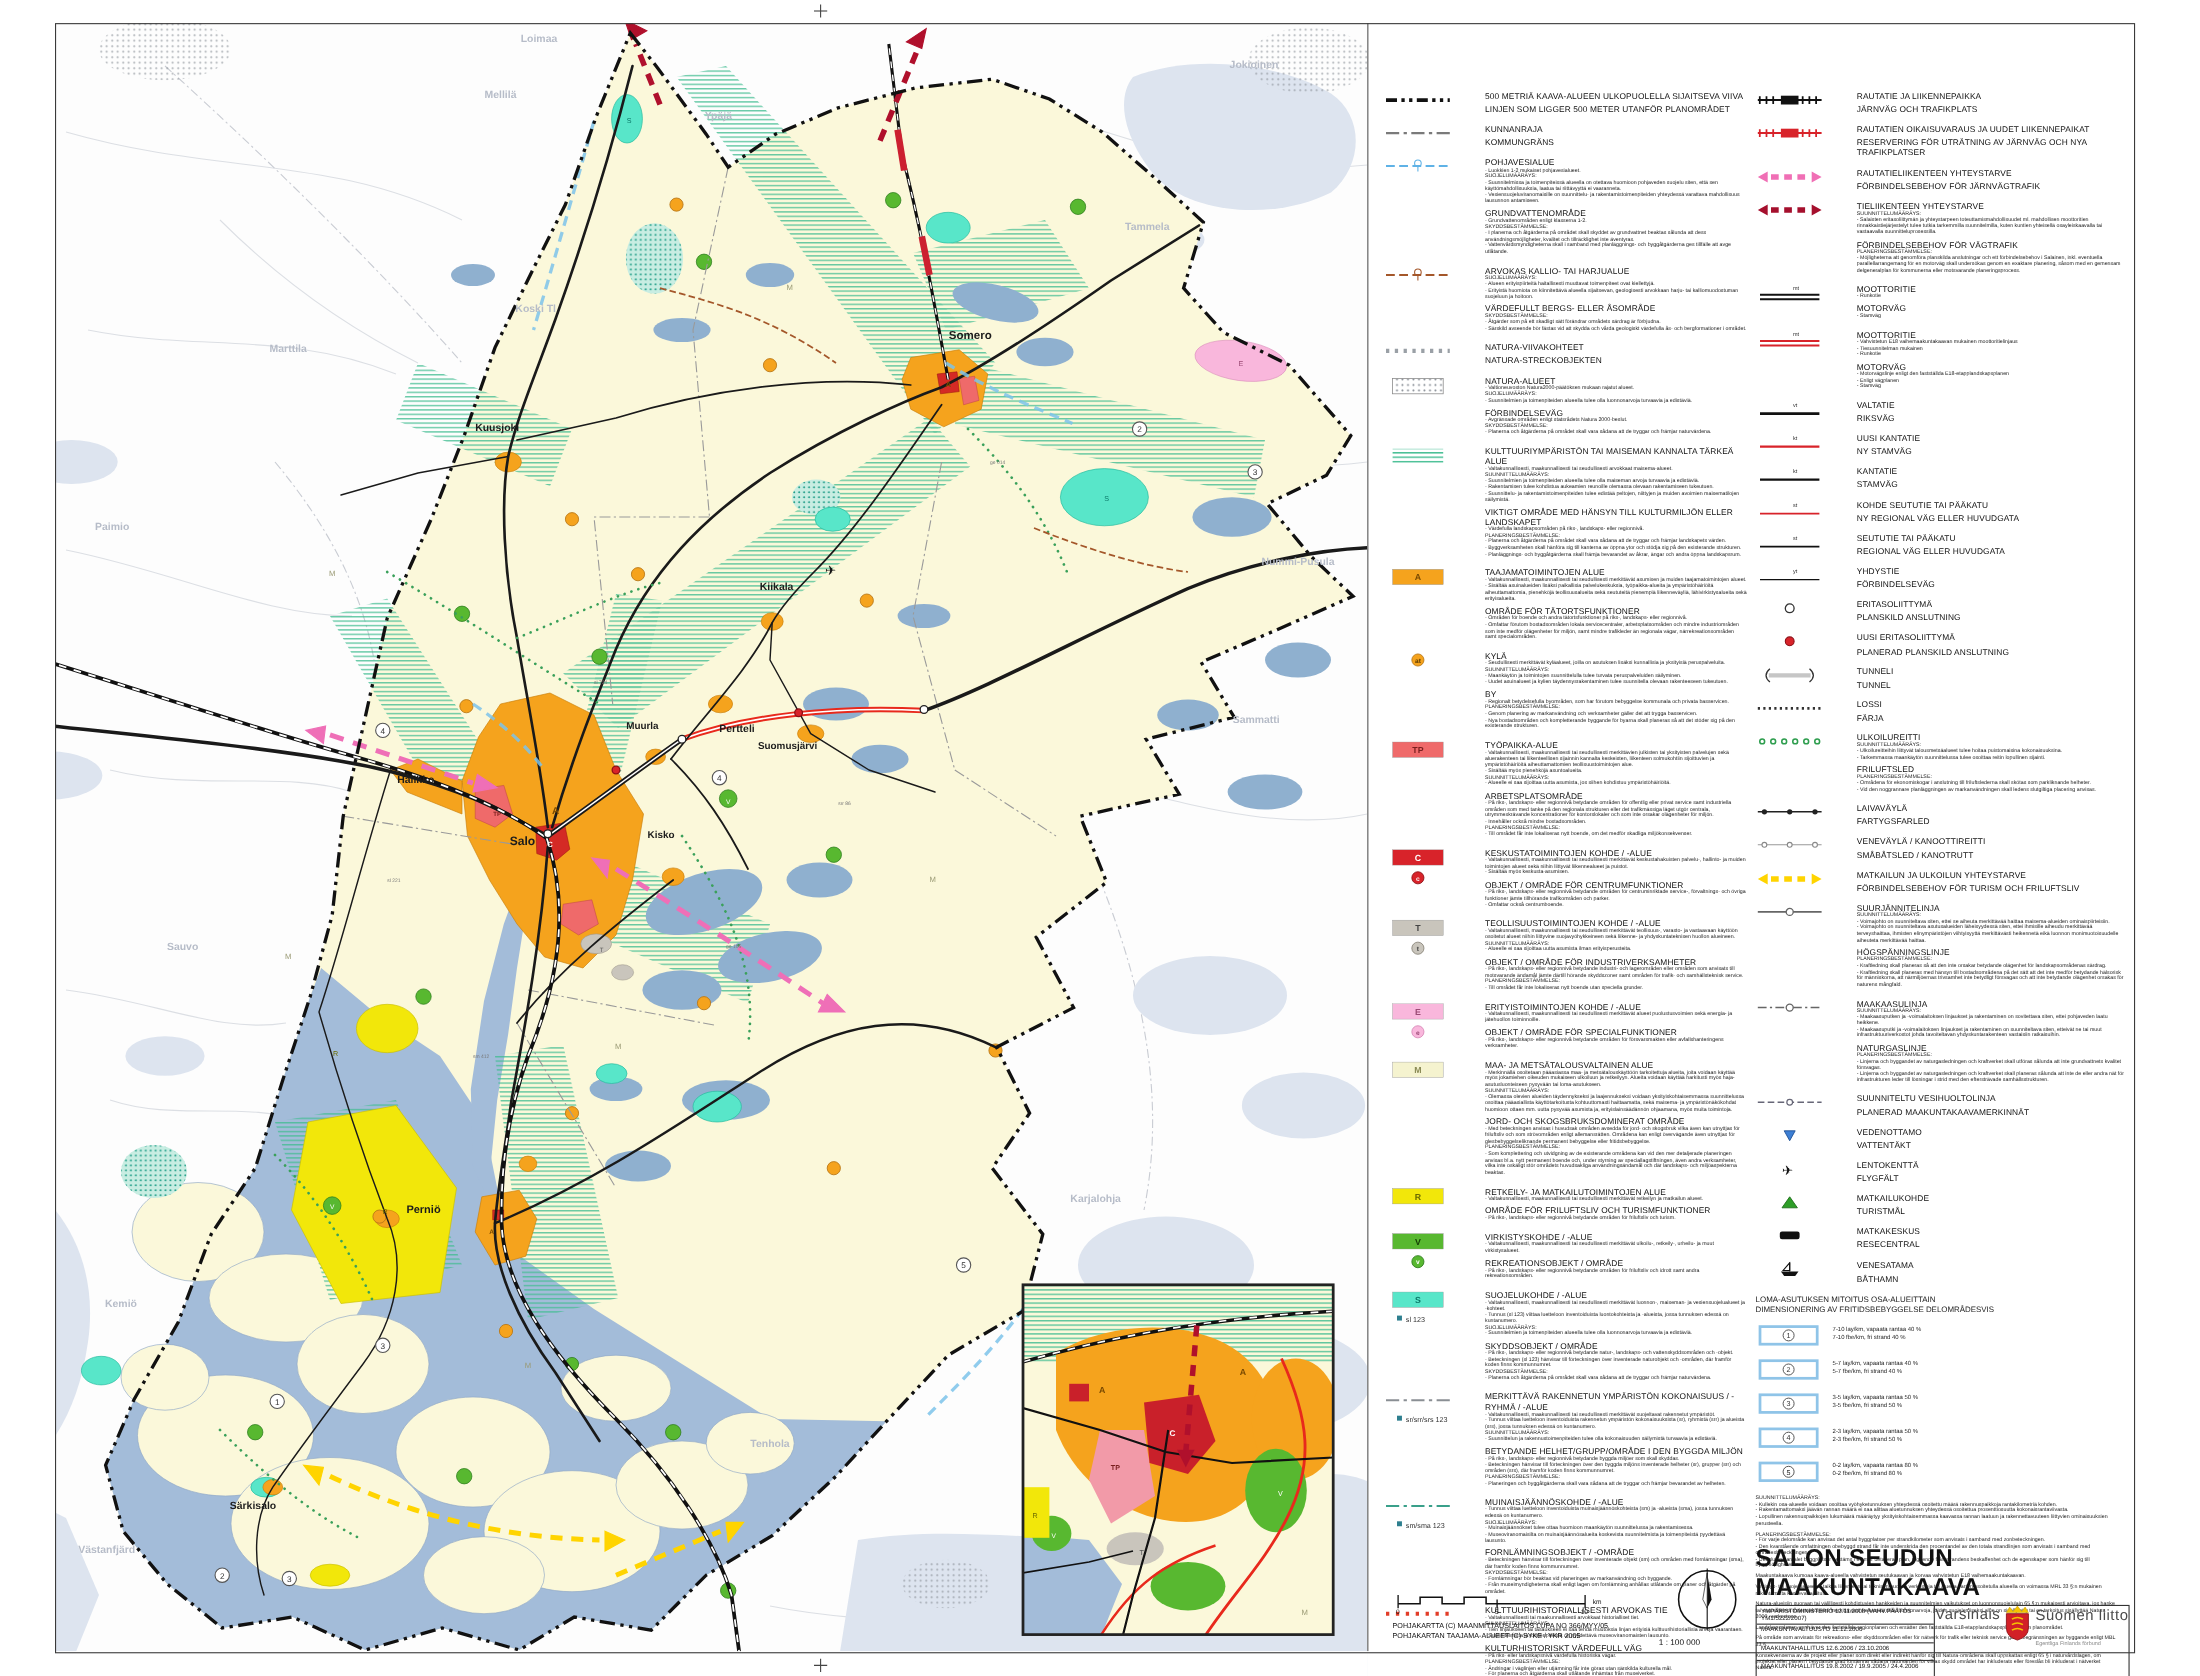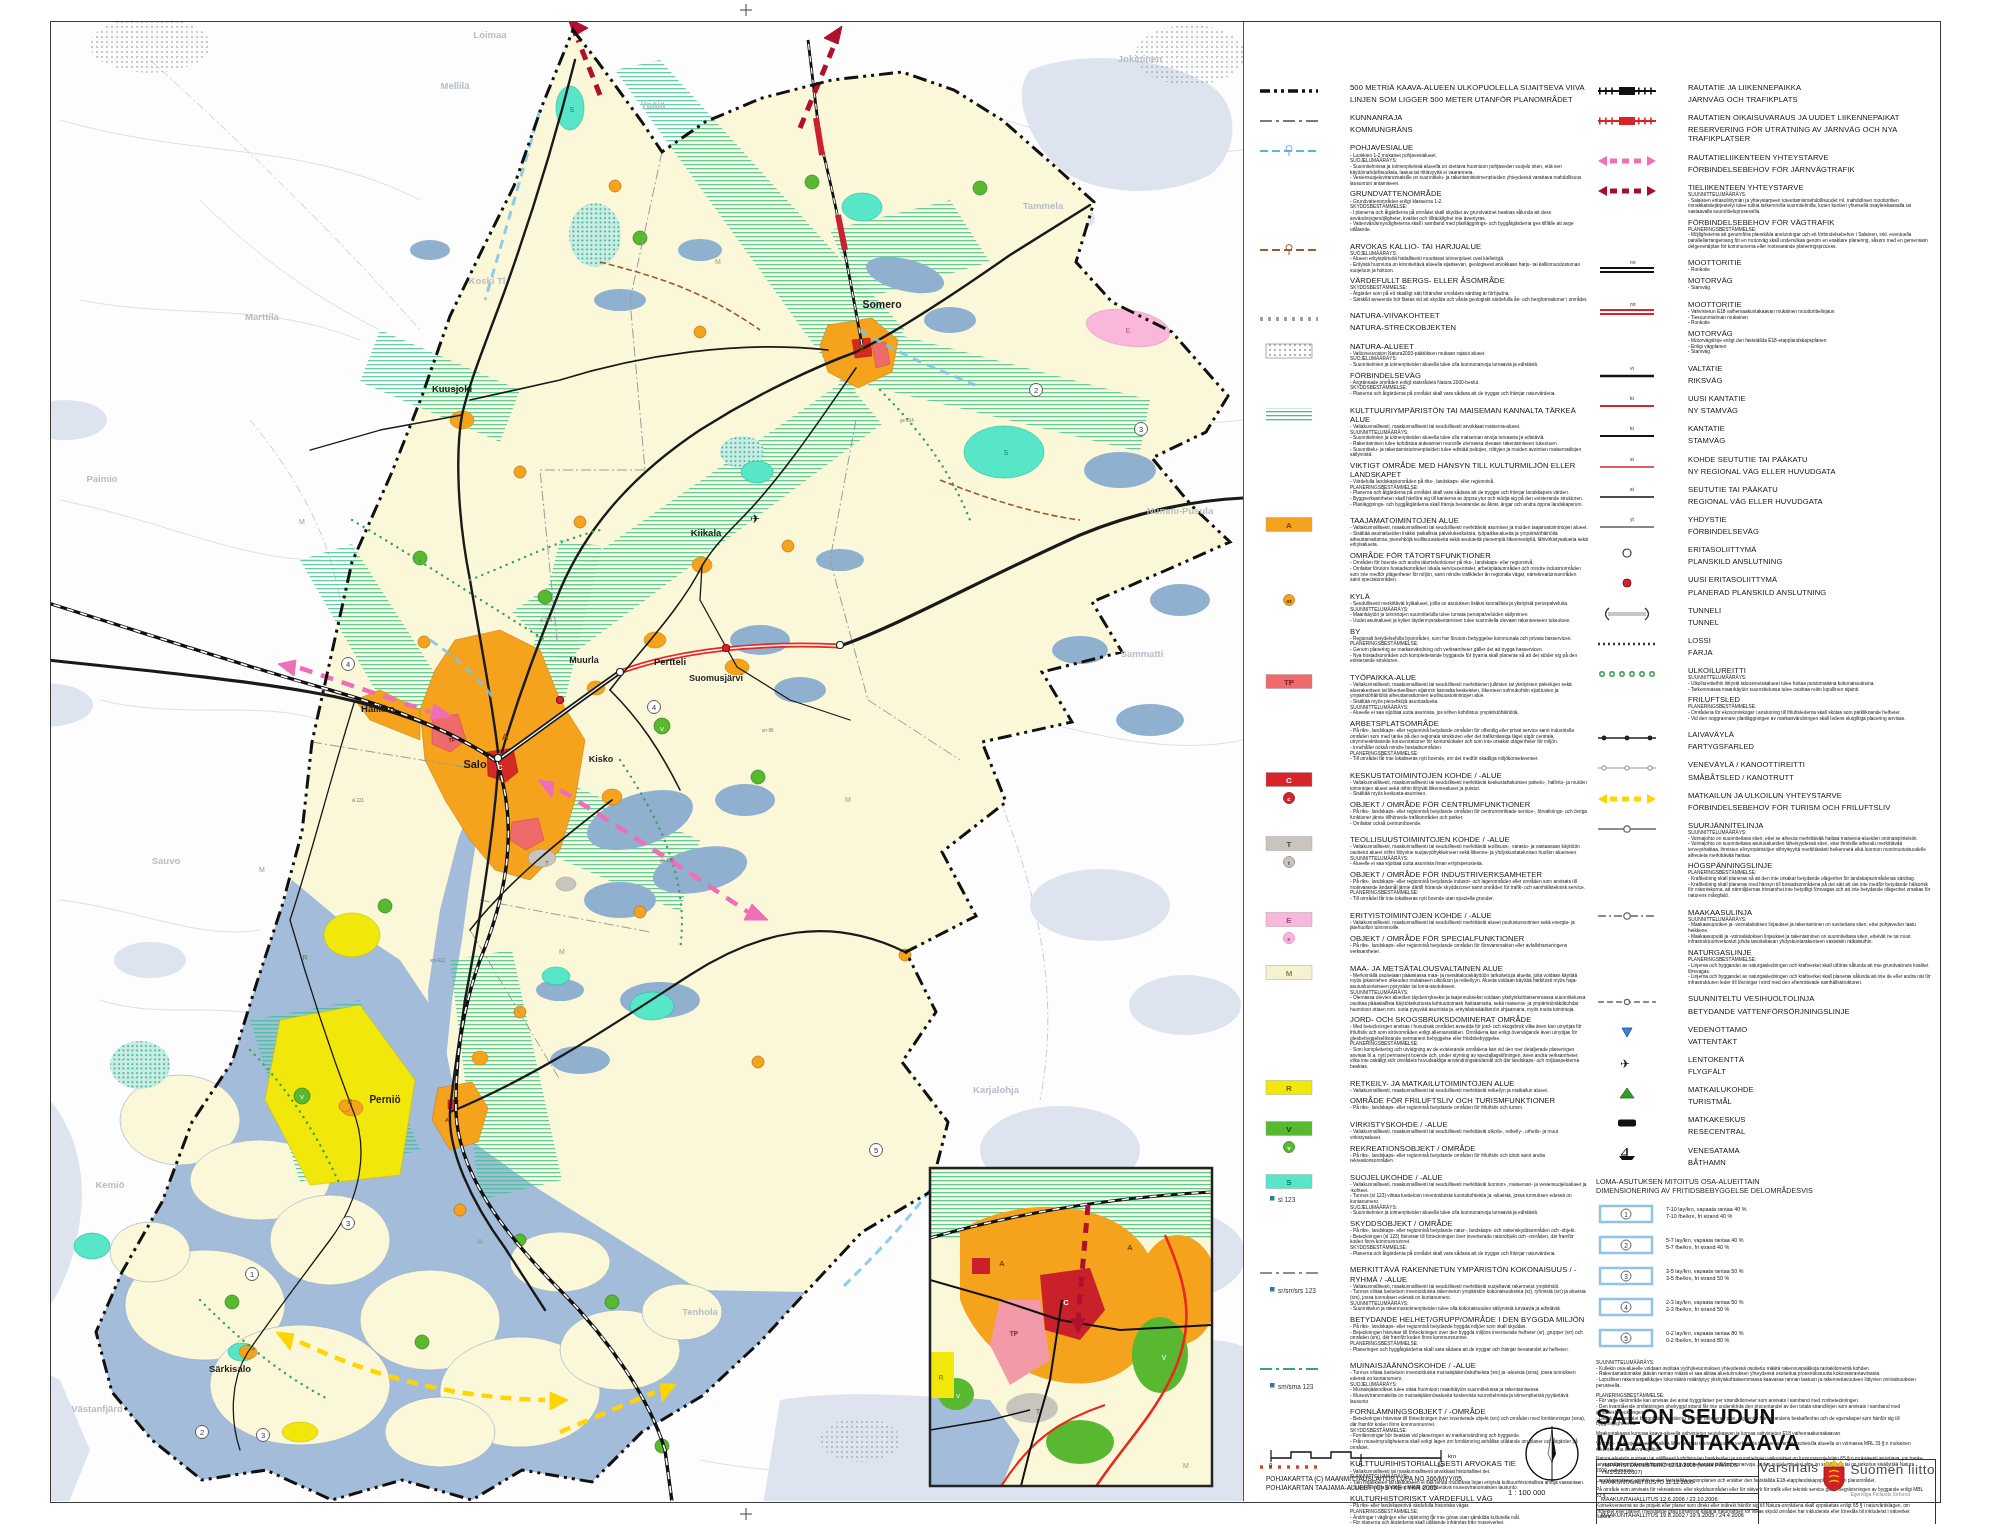--- a/index.html
+++ b/index.html
@@ -1187,21 +1187,21 @@
       </div>
       <div class="lrow">
         <div class="lsym">
           <svg width="62" height="14">
             <line x1="2" y1="7" x2="60" y2="7" stroke="#667" stroke-width="1.4" stroke-dasharray="6 3"></line>
             <circle cx="31" cy="7" r="2.6" fill="#fff" stroke="#667" stroke-width="1.1"></circle>
           </svg>
         </div>
         <div class="ltxt">
           <div class="lfi">SUUNNITELTU VESIHUOLTOLINJA</div>
-          <div class="lsv">BETYDANDE VATTENFÖRSÖRJNINGSLINJE</div>
+          <div class="lsv">PLANERAD MAAKUNTAKAAVAMERKINNÄT</div>
         </div>
       </div>
       <div class="lrow">
         <div class="lsym">
           <svg width="62" height="13">
             <polygon points="26,2 36,2 31,11" fill="#3d7fd4" stroke="#1d4f94" stroke-width=".8"></polygon>
           </svg>
         </div>
         <div class="ltxt">
           <div class="lfi">VEDENOTTAMO</div>

